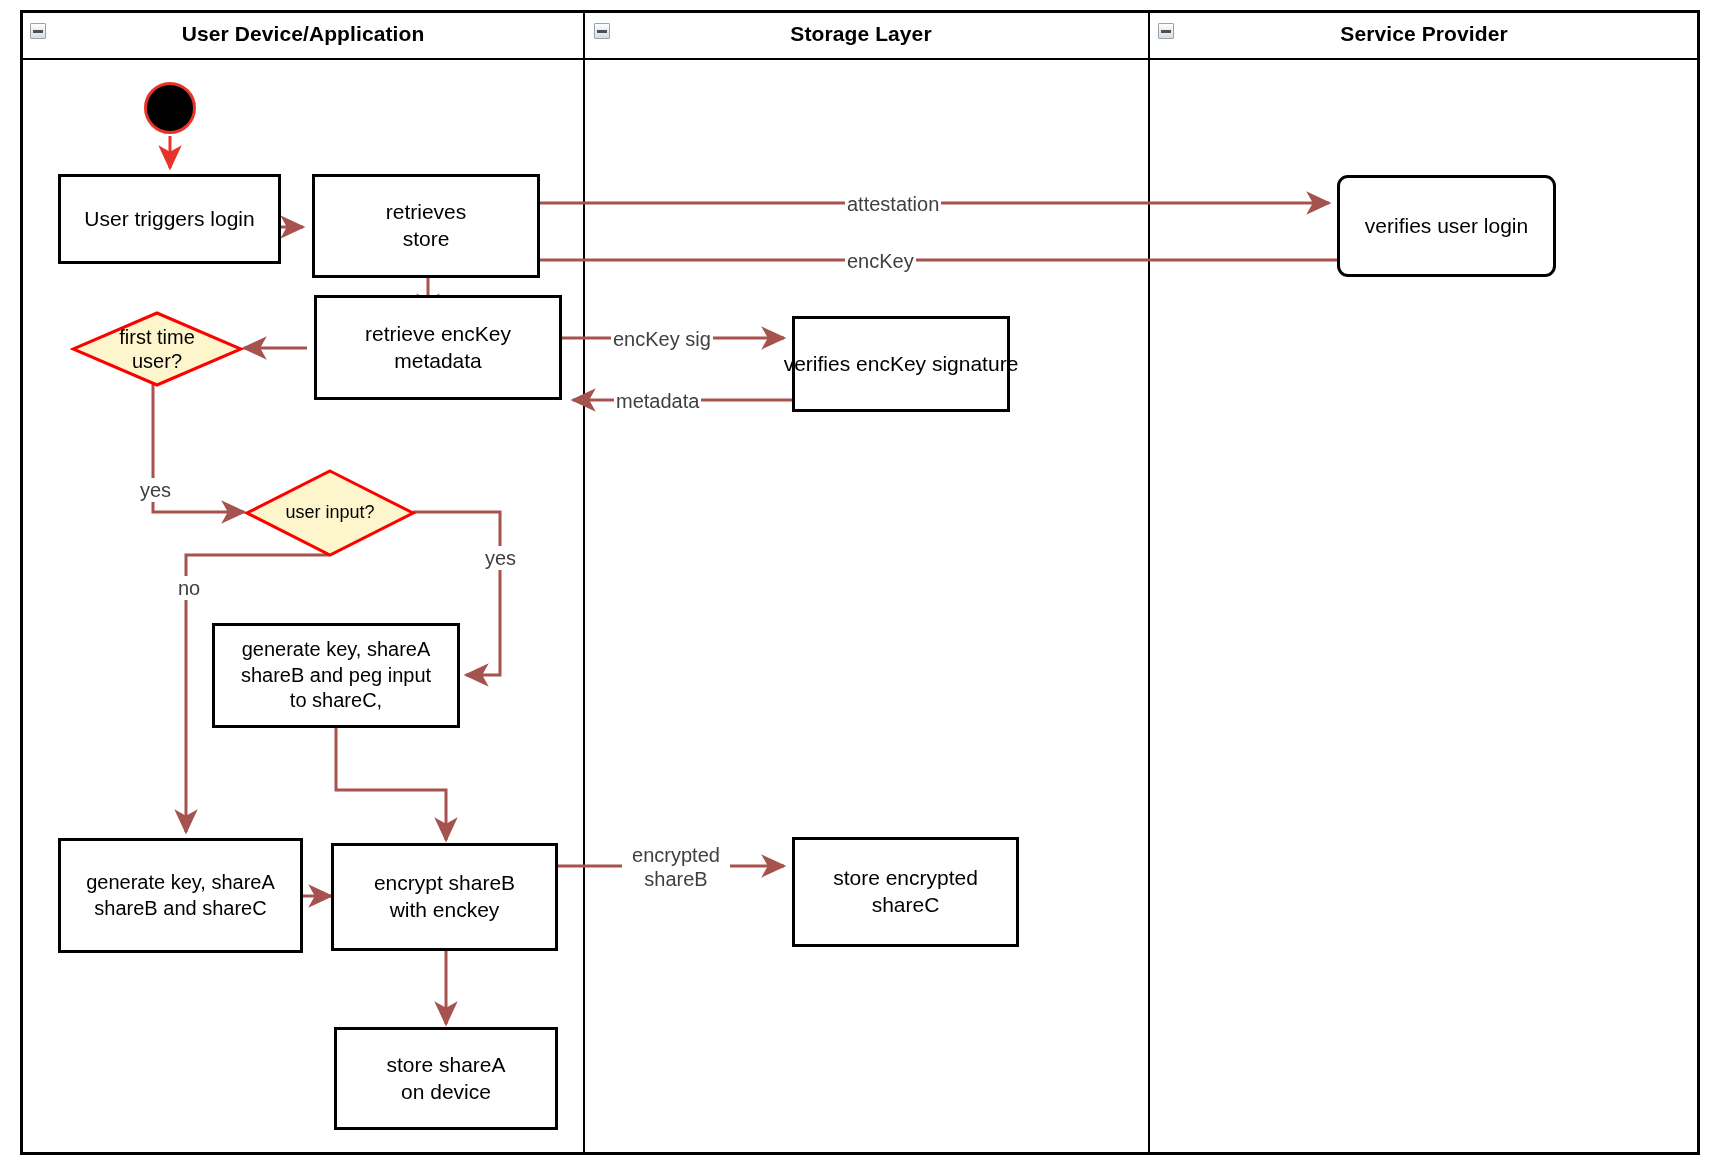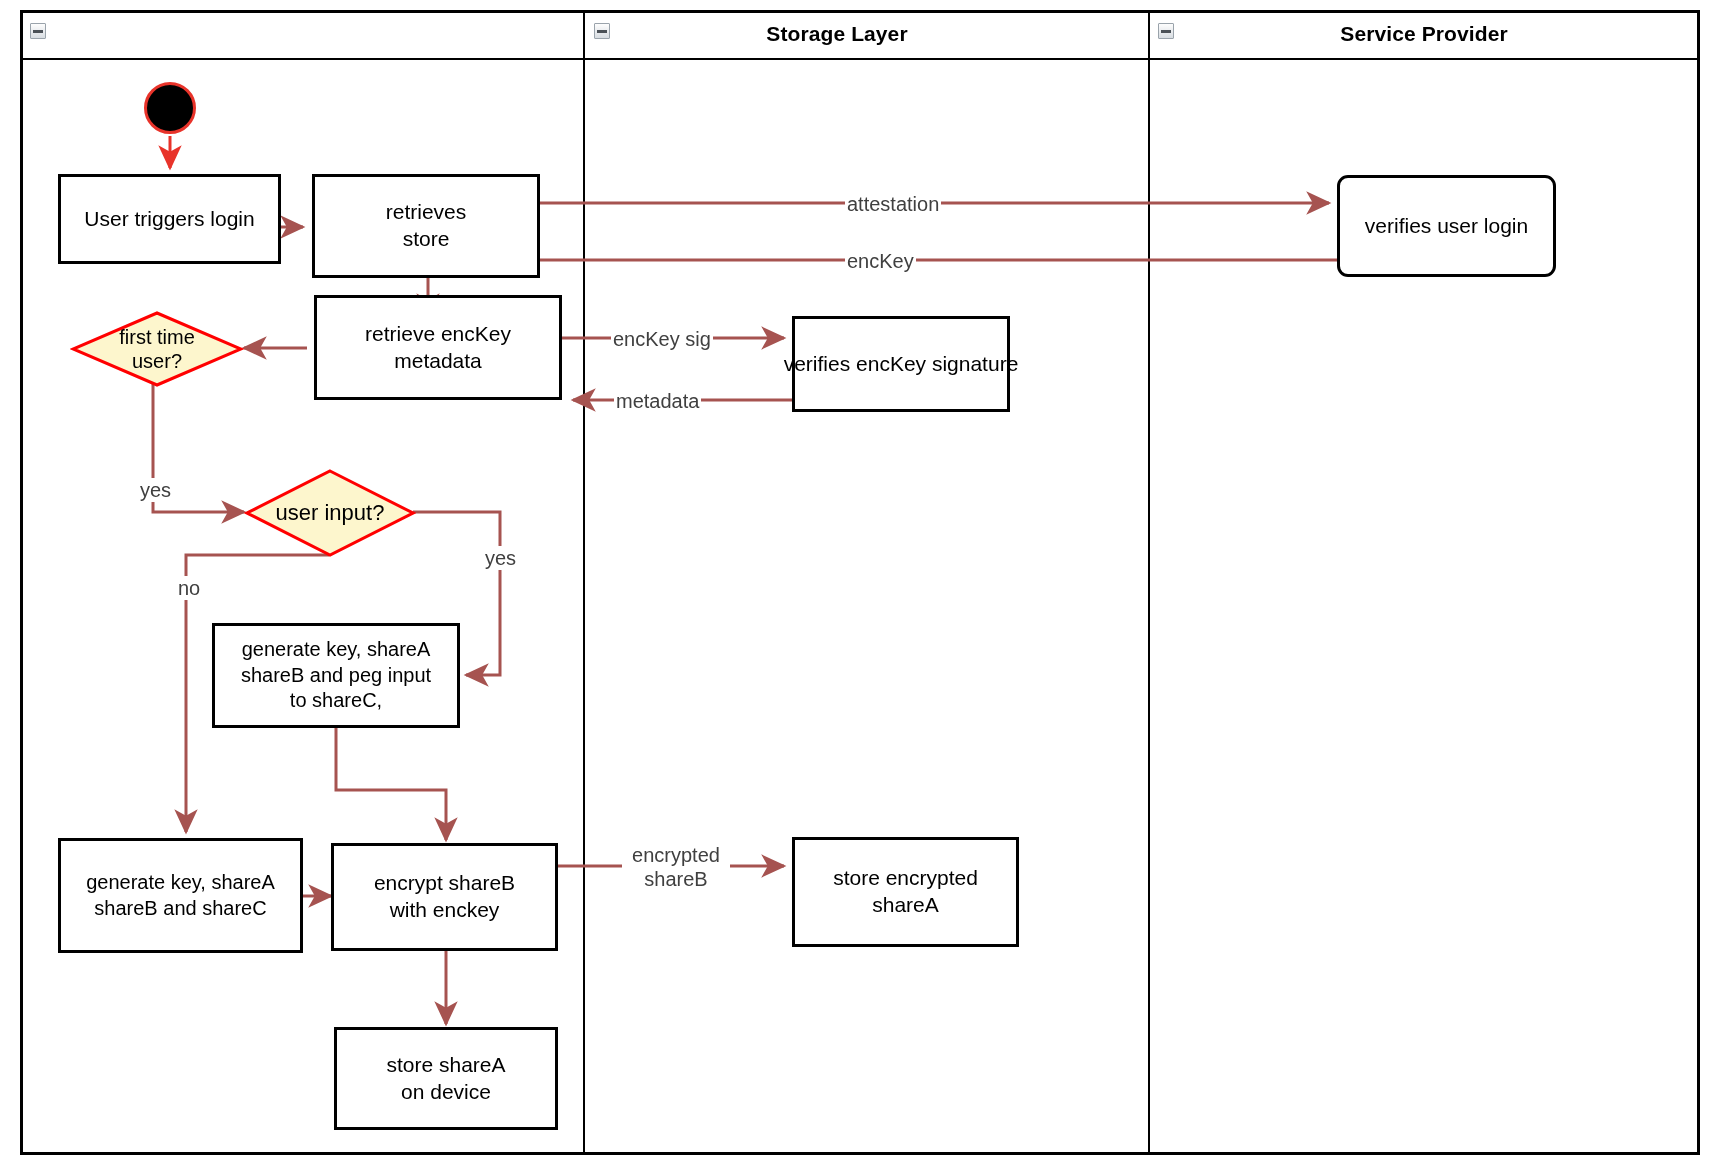--- a/index.html
+++ b/index.html
@@ -101,21 +101,21 @@
   .decision .dtext {
     position: absolute;
     left: 0;
     top: 0;
     width: 100%;
     height: 100%;
     display: flex;
     align-items: center;
     justify-content: center;
     text-align: center;
-    font-size: 22px;
+    font-size: 18px;
     line-height: 1.22;
     color: #000000;
     white-space: pre-line;
   }
   
   .initial-node {
     position: absolute;
     border-radius: 50%;
     background: #000000;
     border: 3px solid #e8332a;
@@ -139,23 +139,24 @@
 <div id="canvas">
 
   <div class="frame" style="left:20px; top:10px; width:1680px; height:1145px;"></div>
 
   <div class="lane-header-rule" style="left:20px; top:58px; width:1680px;"></div>
 
   <div class="lane-divider" style="left:583px; top:10px; height:1145px;"></div>
   <div class="lane-divider" style="left:1148px; top:10px; height:1145px;"></div>
 
   <div class="collapse-icon" style="left:30px; top:23px;"></div>
+  <div class="lane-title" style="left:23px; top:22px; width:560px;">User Device/Application</div>
 
   <div class="collapse-icon" style="left:594px; top:23px;"></div>
-  <div class="lane-title" style="left:586px; top:22px; width:502px;">Storage Layer</div>
+  <div class="lane-title" style="left:586px; top:22px; width:502px;padding-left:24px;">Storage Layer</div>
 
   <div class="collapse-icon" style="left:1158px; top:23px;"></div>
   <div class="lane-title" style="left:1150px; top:22px; width:548px;">Service Provider</div>
 
   <svg class="layer" viewBox="0 0 1720 1170" xmlns="http://www.w3.org/2000/svg">
     <defs>
       <marker id="ah" markerWidth="9" markerHeight="9" refX="7.6" refY="4.5" orient="auto" markerUnits="strokeWidth">
         <path d="M0,0.6 L8.4,4.5 L0,8.4 L2.2,4.5 Z" fill="#a65350"></path>
       </marker>
       <marker id="ahr" markerWidth="9" markerHeight="9" refX="7.6" refY="4.5" orient="auto" markerUnits="strokeWidth">
@@ -232,21 +233,21 @@
 with enckey</div>
 
   <div class="node" style="left:334px; top:1027px; width:224px; height:103px;">store shareA
 on device</div>
 
   <div class="node overflow-text" style="left:792px; top:316px; width:218px; height:96px;">
     <span>verifies encKey signature</span>
   </div>
 
   <div class="node" style="left:792px; top:837px; width:227px; height:110px;">store encrypted
-shareA</div>
+shareC</div>
 
   <div class="node" style="left:1337px; top:175px; width:219px; height:102px;border-radius:11px;">verifies user login</div>
 
   <div class="edge-label" style="left:845px; top:192px;">attestation</div>
 
   <div class="edge-label" style="left:845px; top:249px;">encKey</div>
 
   <div class="edge-label" style="left:611px; top:327px;">encKey sig</div>
 
   <div class="edge-label" style="left:614px; top:389px;">metadata</div>

